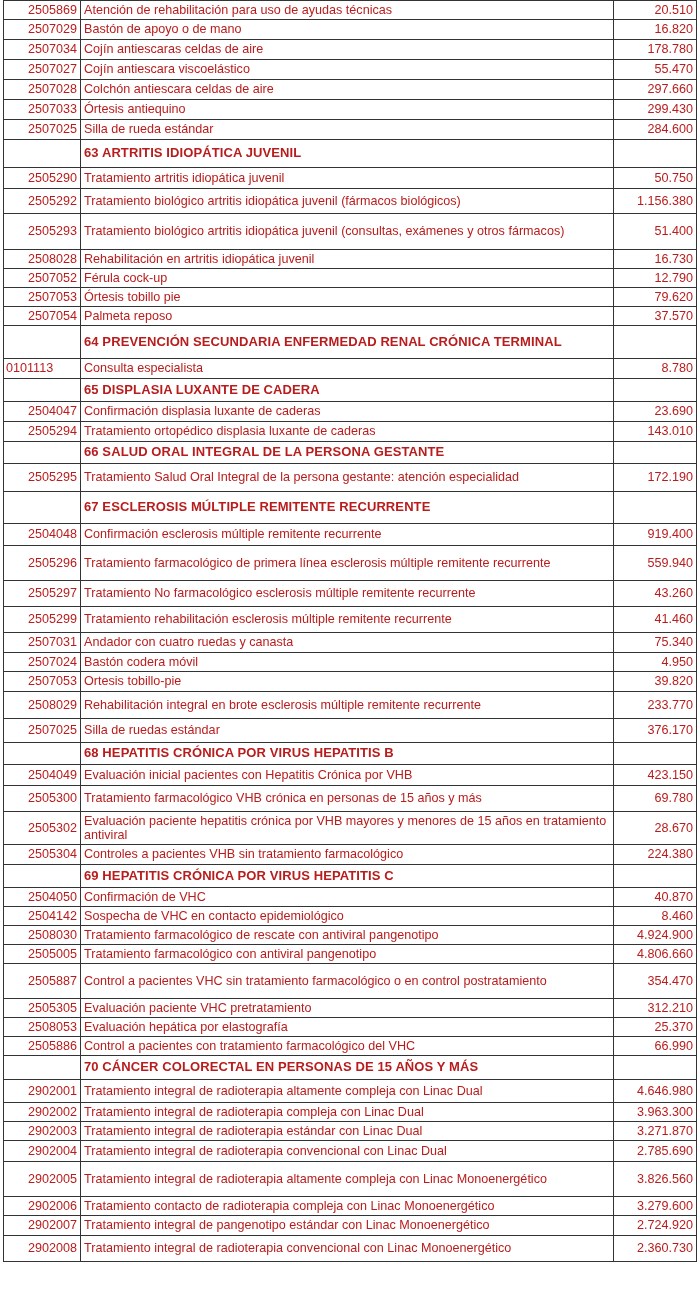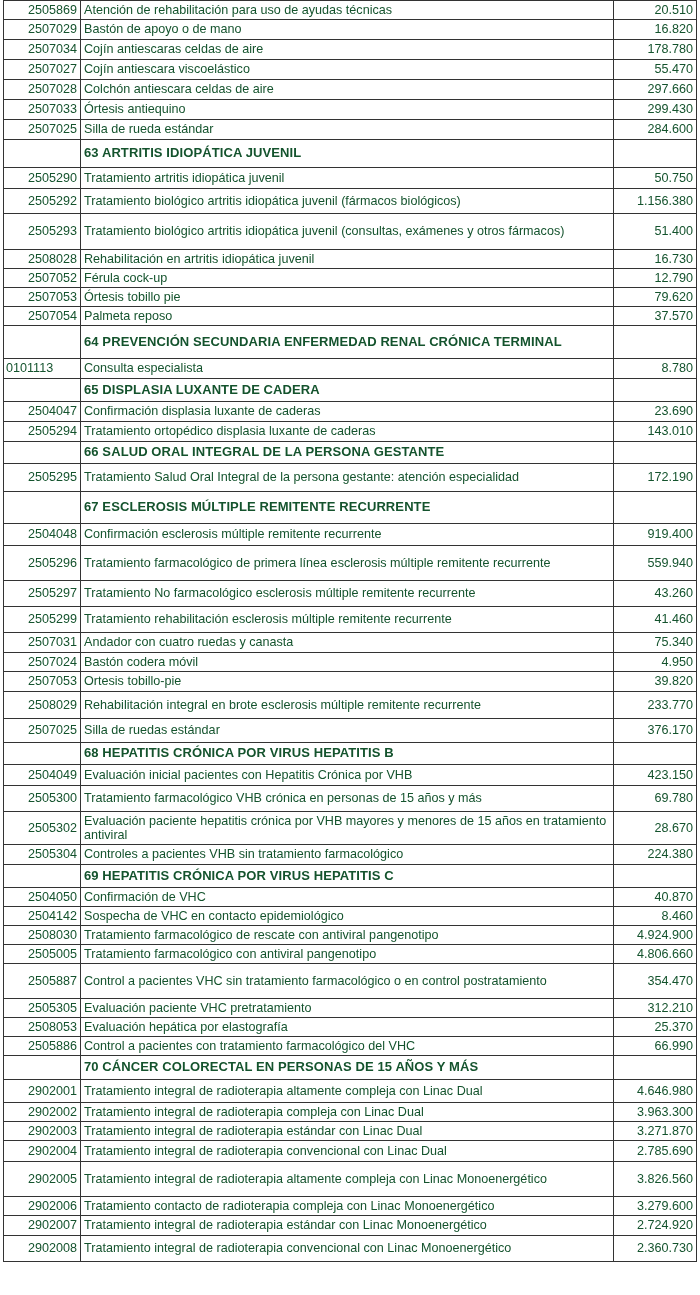--- a/index.html
+++ b/index.html
@@ -1,19 +1,19 @@
 <!DOCTYPE html>
 <html><head>
 <meta charset="utf-8">
 <style>
   html, body { margin:0; padding:0; background:#ffffff; }
   body { width:700px; height:1295px; overflow:hidden; position:relative; }
   .doc { position:absolute; left:3px; top:0; width:695px; }
   table { border-collapse:collapse; width:582px; table-layout:fixed;
-          font-family:"Liberation Sans", sans-serif; font-size:12.6px; color:#14532d; }
+          font-family:"Liberation Sans", sans-serif; font-size:12.6px; color:#b91c1c; }
   td { border:1.2px solid #333; padding:0 4px; line-height:14.5px; vertical-align:middle; }
   td.code { width:69px; text-align:right; padding-right:3px; }
   td.code.left { text-align:left; padding-left:2px; }
   td.desc { width:525px; padding-left:3px; }
   td.val { width:75px; text-align:right; padding-right:3px; }
   tr.hdr td.desc { font-weight:bold; font-size:13px; letter-spacing:0.1px; }
 </style>
 </head>
 <body>
 
@@ -280,21 +280,21 @@
           <td class="desc">Tratamiento integral de radioterapia altamente compleja con Linac Monoenergético</td>
           <td class="val">3.826.560</td>
         </tr>
         <tr class="item" style="height: 19px;">
           <td class="code">2902006</td>
           <td class="desc">Tratamiento contacto de radioterapia compleja con Linac Monoenergético</td>
           <td class="val">3.279.600</td>
         </tr>
         <tr class="item" style="height: 20px;">
           <td class="code">2902007</td>
-          <td class="desc">Tratamiento integral de radioterapia estándar con Linac Monoenergético</td>
+          <td class="desc">Tratamiento integral de pangenotipo estándar con Linac Monoenergético</td>
           <td class="val">2.724.920</td>
         </tr>
         <tr class="item" style="height: 26px;">
           <td class="code">2902008</td>
           <td class="desc">Tratamiento integral de radioterapia convencional con Linac Monoenergético</td>
           <td class="val">2.360.730</td>
         </tr>
       </tbody>
   </table>
 </div>

